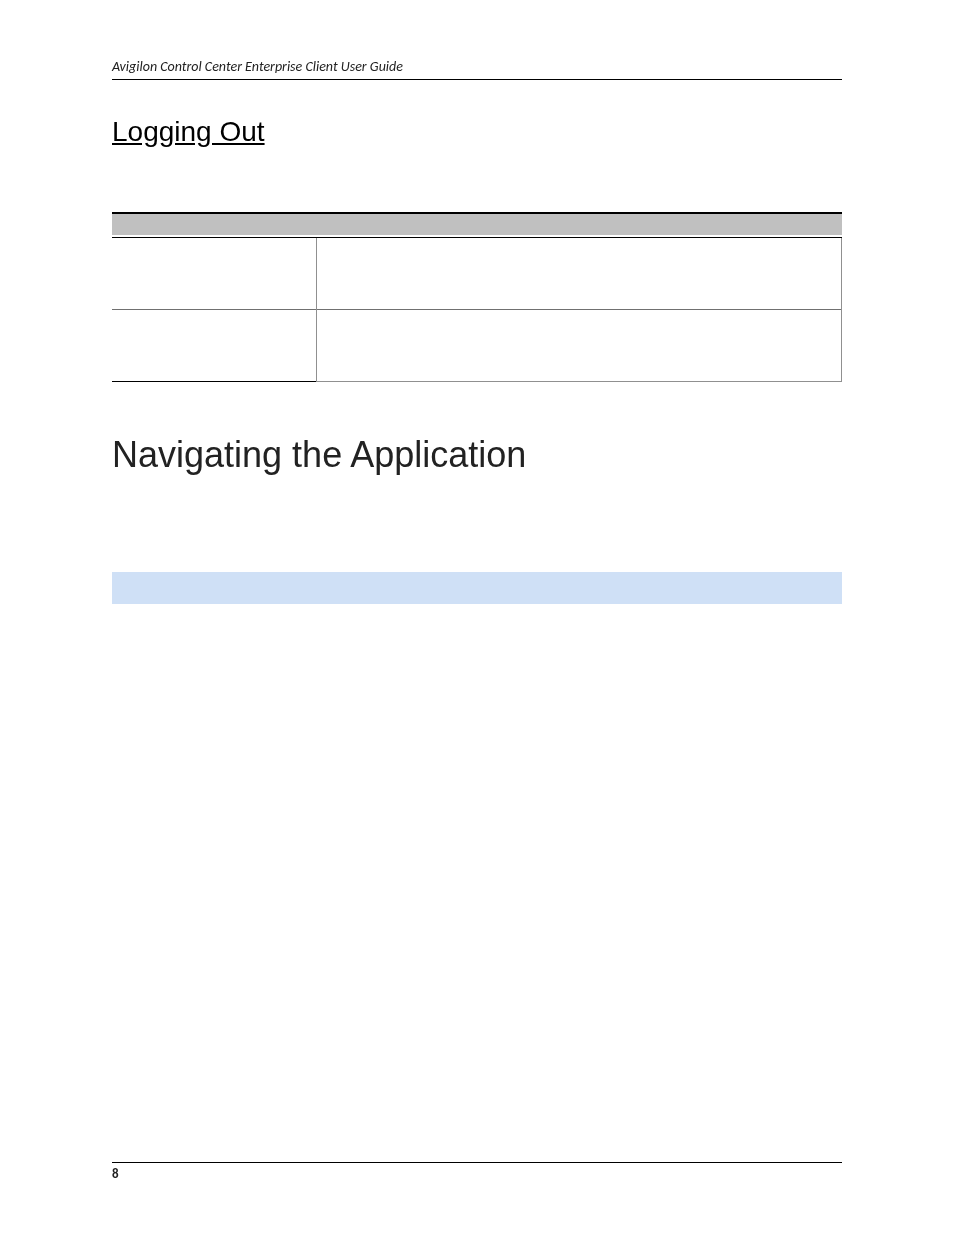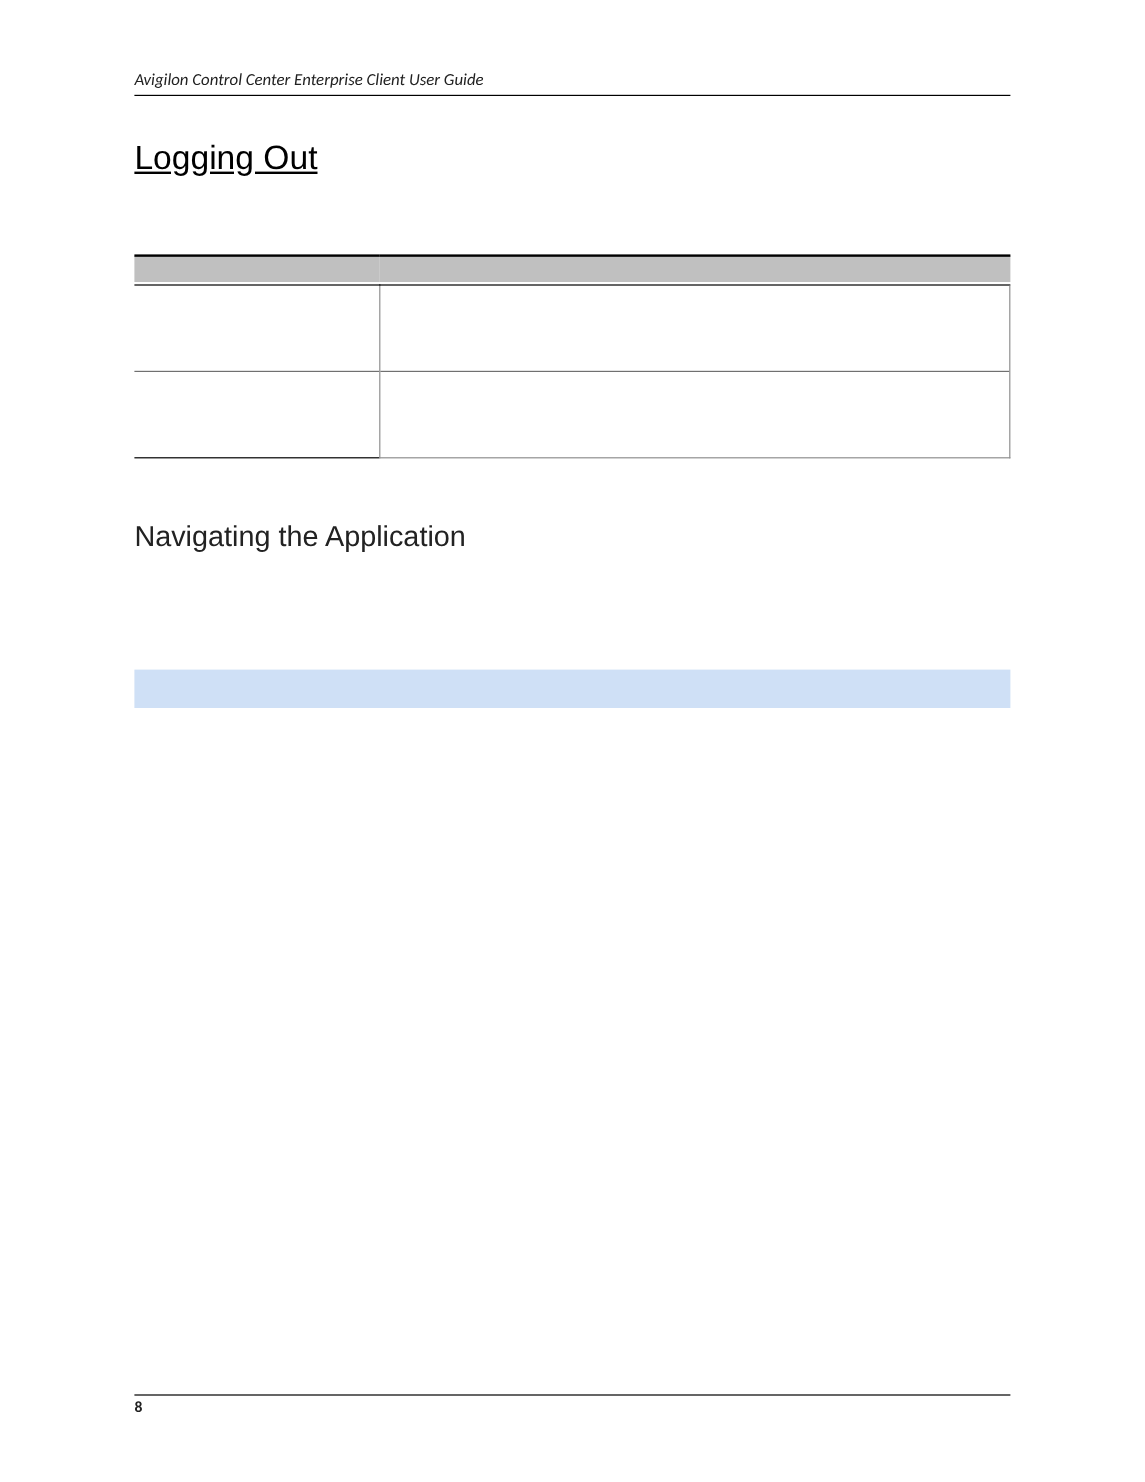--- a/index.html
+++ b/index.html
@@ -70,21 +70,21 @@
       border-right: 1.5px solid #909090;
     }
     .table-body-row:last-of-type {
       border-bottom: 1.5px solid #000;
     }
     .table-body-row:last-of-type td:nth-child(2) {
       border-bottom: 1.5px solid #909090;
     }
     .section-title-2 {
       font-family: "Century Gothic", Arial, sans-serif;
-      font-size: 24px;
+      font-size: 36px;
       font-weight: 400;
       color: #222;
       margin-top: 52px;
       margin-bottom: 96px;
     }
     .highlight-bar {
       background: #cfe0f6;
       height: 32px;
       width: 100%;
     }

